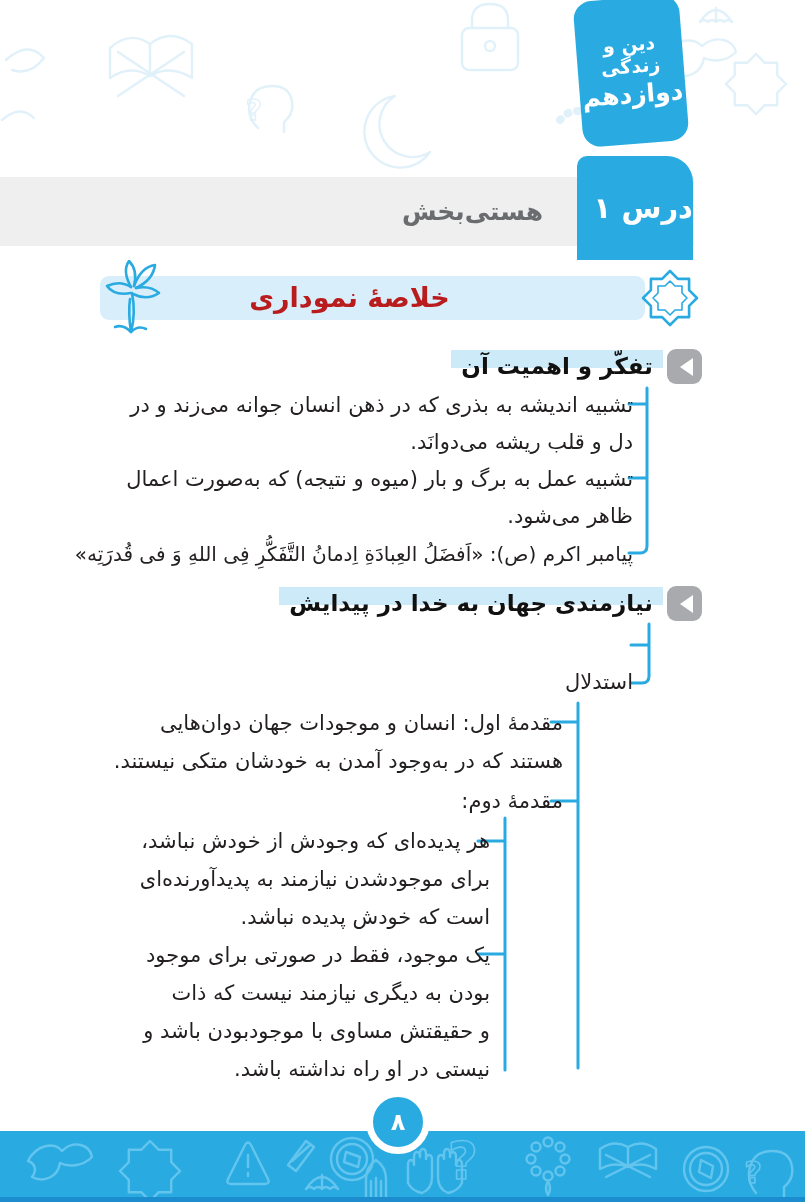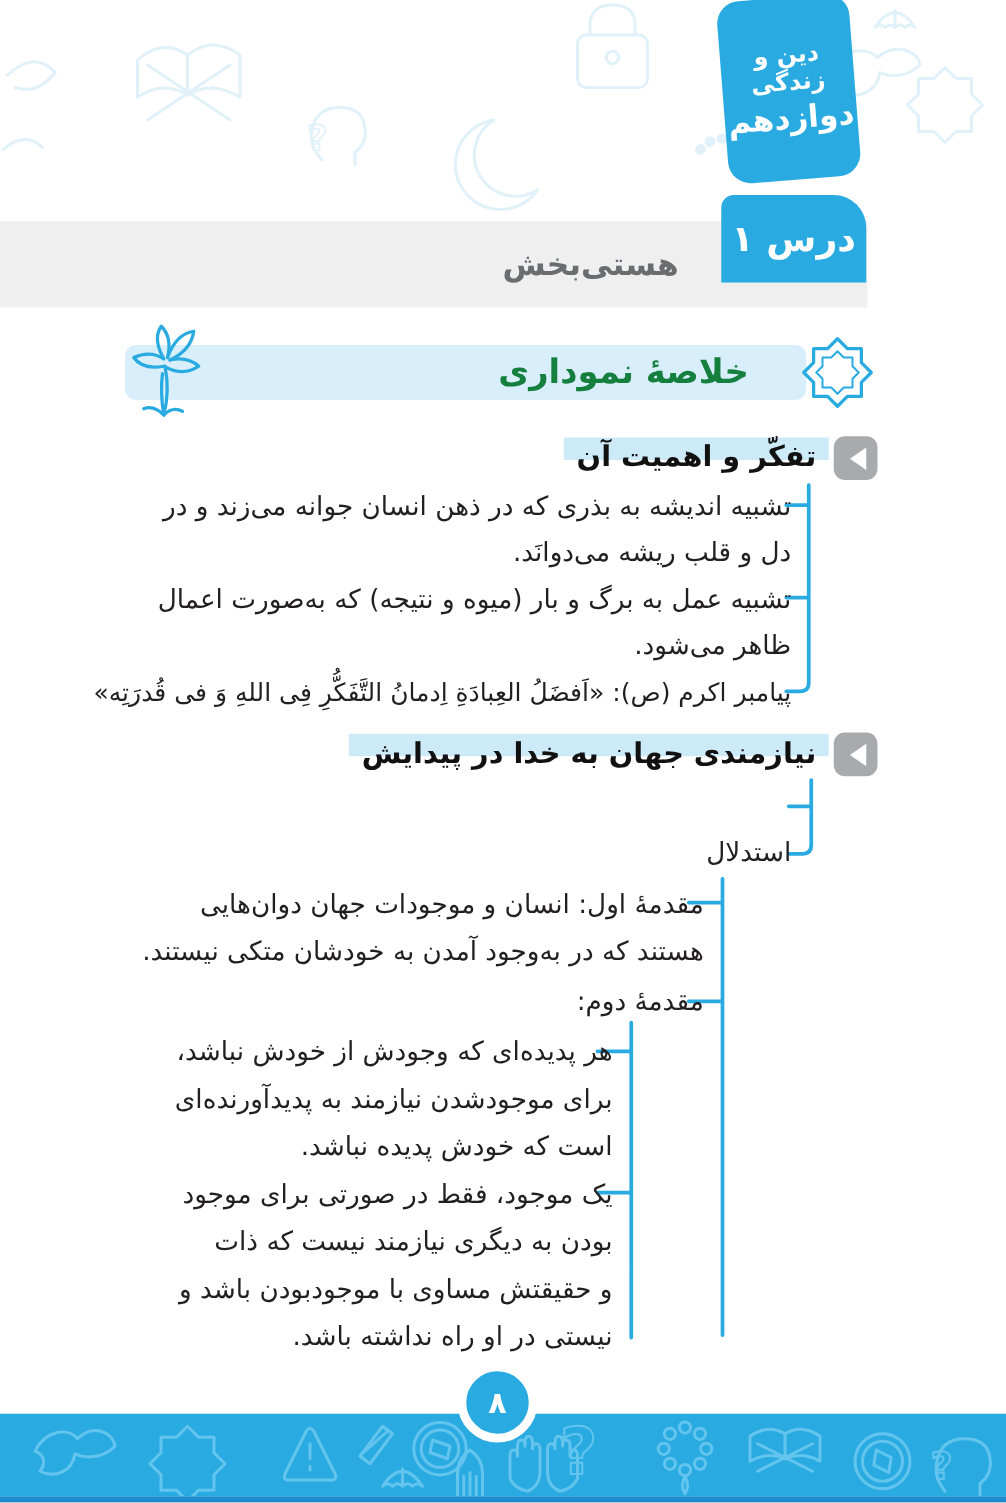--- a/index.html
+++ b/index.html
@@ -19,26 +19,26 @@
   .accent-stroke{fill:none;stroke:var(--accent);stroke-linecap:round;stroke-linejoin:round}
   
   .badge{left:578px;top:-2px;width:106px;height:146px;background:var(--accent);border-radius:18px;
     transform:rotate(-4.5deg);display:flex;flex-direction:column;align-items:center;justify-content:center;
     color:#fff;text-align:center;gap:3px}
   .badge .l1{font-size:19px;font-weight:bold}
   .badge .l2{font-size:25px;font-weight:bold}
   
   .lesson-bar{left:0;top:177px;width:694px;height:69px;background:var(--gray_bar)}
   .lesson-title{right:262px;top:177px;height:67px;line-height:69px;font-size:25px;font-weight:bold;color:var(--title_gray)}
-  .lesson-tab{left:577px;top:156px;width:116px;height:70px;background:var(--accent);border-radius:10px 26px 0 0;
-    display:flex;align-items:center;justify-content:center;}
+  .lesson-tab{left:577px;top:156px;width:116px;height:104px;background:var(--accent);border-radius:10px 26px 0 0;
+    display:flex;align-items:center;}
   .lesson-tab span{color:#fff;font-size:29px;font-weight:bold}
   
   .heading-bar{left:100px;top:276px;width:545px;height:44px;background:var(--heading_bar);border-radius:9px;
-    line-height:44px;text-align:right;padding-right:46px;font-size:27px;font-weight:bold;color:#15803d}
+    line-height:44px;text-align:center;padding-right:46px;font-size:27px;font-weight:bold;color:#b91c1c}
   
   .bullet{right:103px;width:35px;height:35px;background:var(--bullet_gray);border-radius:9px;
     display:flex;align-items:center;justify-content:center}
   .bullet i{display:block;width:0;height:0;border-top:9px solid transparent;border-bottom:9px solid transparent;border-right:13px solid #fff;margin-left:3px}
   .sec-title{right:142px;height:18px;line-height:33px;background:var(--highlight);padding:0 10px;
     font-size:23px;font-weight:bold;color:#111}
   
   .o-line{position:absolute;white-space:nowrap;font-size:21px;color:var(--text);text-align:right;line-height:30px}
   .o-line .b{font-weight:normal}
   .o-line.sm{font-size:20px}

